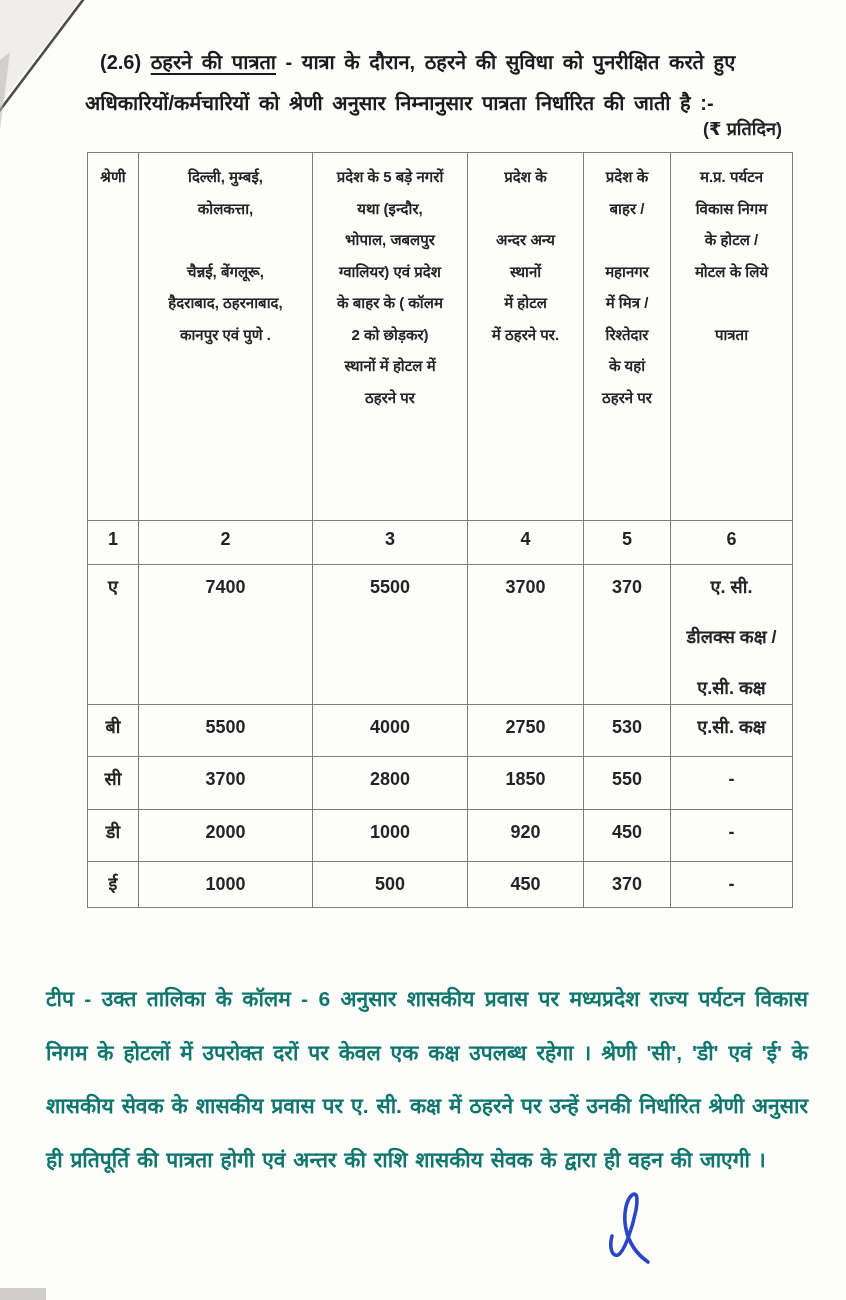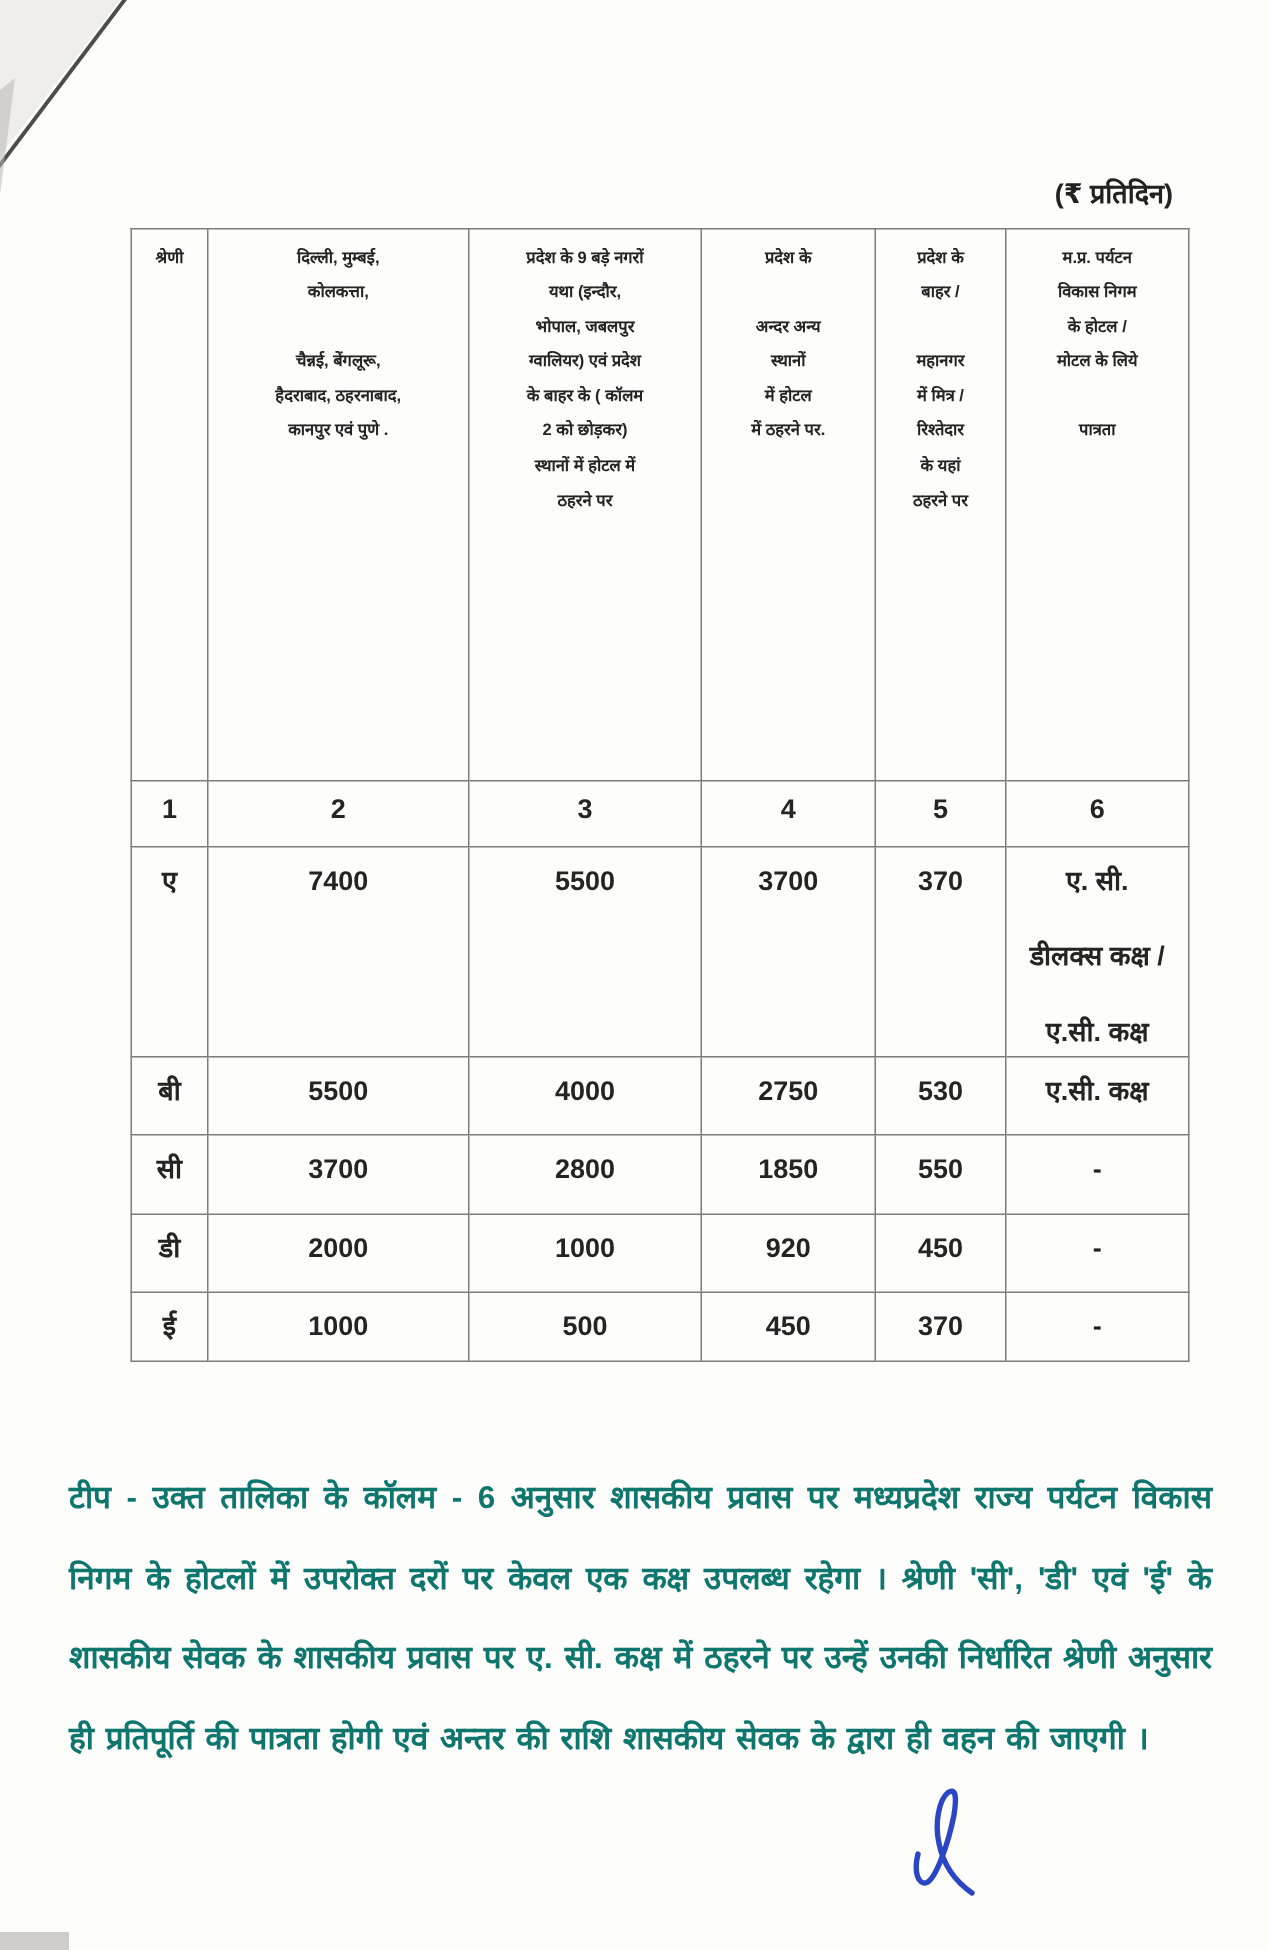--- a/index.html
+++ b/index.html
@@ -59,21 +59,21 @@
   }
   .rate-table col.c1 { width: 51px; }
   .rate-table col.c2 { width: 174px; }
   .rate-table col.c3 { width: 155px; }
   .rate-table col.c4 { width: 116px; }
   .rate-table col.c5 { width: 87px; }
   .rate-table col.c6 { width: 122px; }
 
   tr.hdr-row { height: 368px; }
   tr.hdr-row td {
-    font-size: 11px;
+    font-size: 15px;
     font-weight: 600;
     line-height: 2.1;
     padding: 8px 4px;
   }
   tr.num-row { height: 44px; }
   tr.num-row td { font-size: 18px; font-weight: 600; padding-top: 8px; }
   tr.data-row td { font-size: 18px; font-weight: 600; padding-top: 10px; line-height: 1.4; }
   tr.row-a { height: 140px; }
   tr.row-b { height: 52px; }
   tr.row-c { height: 53px; }
@@ -98,20 +98,24 @@
 <body>
 
 <div class="page">
 
   <svg class="corner-artifact" viewBox="0 0 160 160">
     <polygon points="0,0 80,0 0,104" fill="#e9e8e4" opacity="0.75"></polygon>
     <line x1="86" y1="-4" x2="-6" y2="118" stroke="#4d4d4b" stroke-width="2.6"></line>
     <polygon points="0,60 10,52 0,130" fill="#b9b8b4" opacity="0.55"></polygon>
   </svg>
 
+  <div class="heading">
+    <div class="line1"><span>(2.6)</span> <span class="hl-underline">ठहरने की पात्रता</span><span> - यात्रा के दौरान, ठहरने की सुविधा को पुनरीक्षित करते हुए</span></div>
+    <div class="line2">अधिकारियों/कर्मचारियों को श्रेणी अनुसार निम्नानुसार पात्रता निर्धारित की जाती है :-</div>
+  </div>
 
   <div class="currency-note">(₹ प्रतिदिन)</div>
 
   <table class="rate-table">
     <colgroup>
       <col class="c1">
         <col class="c2">
         <col class="c3">
         <col class="c4">
         <col class="c5">
@@ -119,21 +123,21 @@
     </colgroup>
     <tbody>
       <tr class="hdr-row">
         <td>श्रेणी</td>
         <td>दिल्ली, मुम्बई,
 कोलकत्ता,
 
 चैन्नई, बेंगलूरू,
 हैदराबाद, ठहरनाबाद,
 कानपुर एवं पुणे .</td>
-        <td>प्रदेश के 9 बड़े नगरों
+        <td>प्रदेश के 5 बड़े नगरों
 यथा (इन्दौर,
 भोपाल, जबलपुर
 ग्वालियर) एवं प्रदेश
 के बाहर के ( कॉलम
 2 को छोड़कर)
 स्थानों में होटल में
 ठहरने पर</td>
         <td>प्रदेश के
 
 अन्दर अन्य

